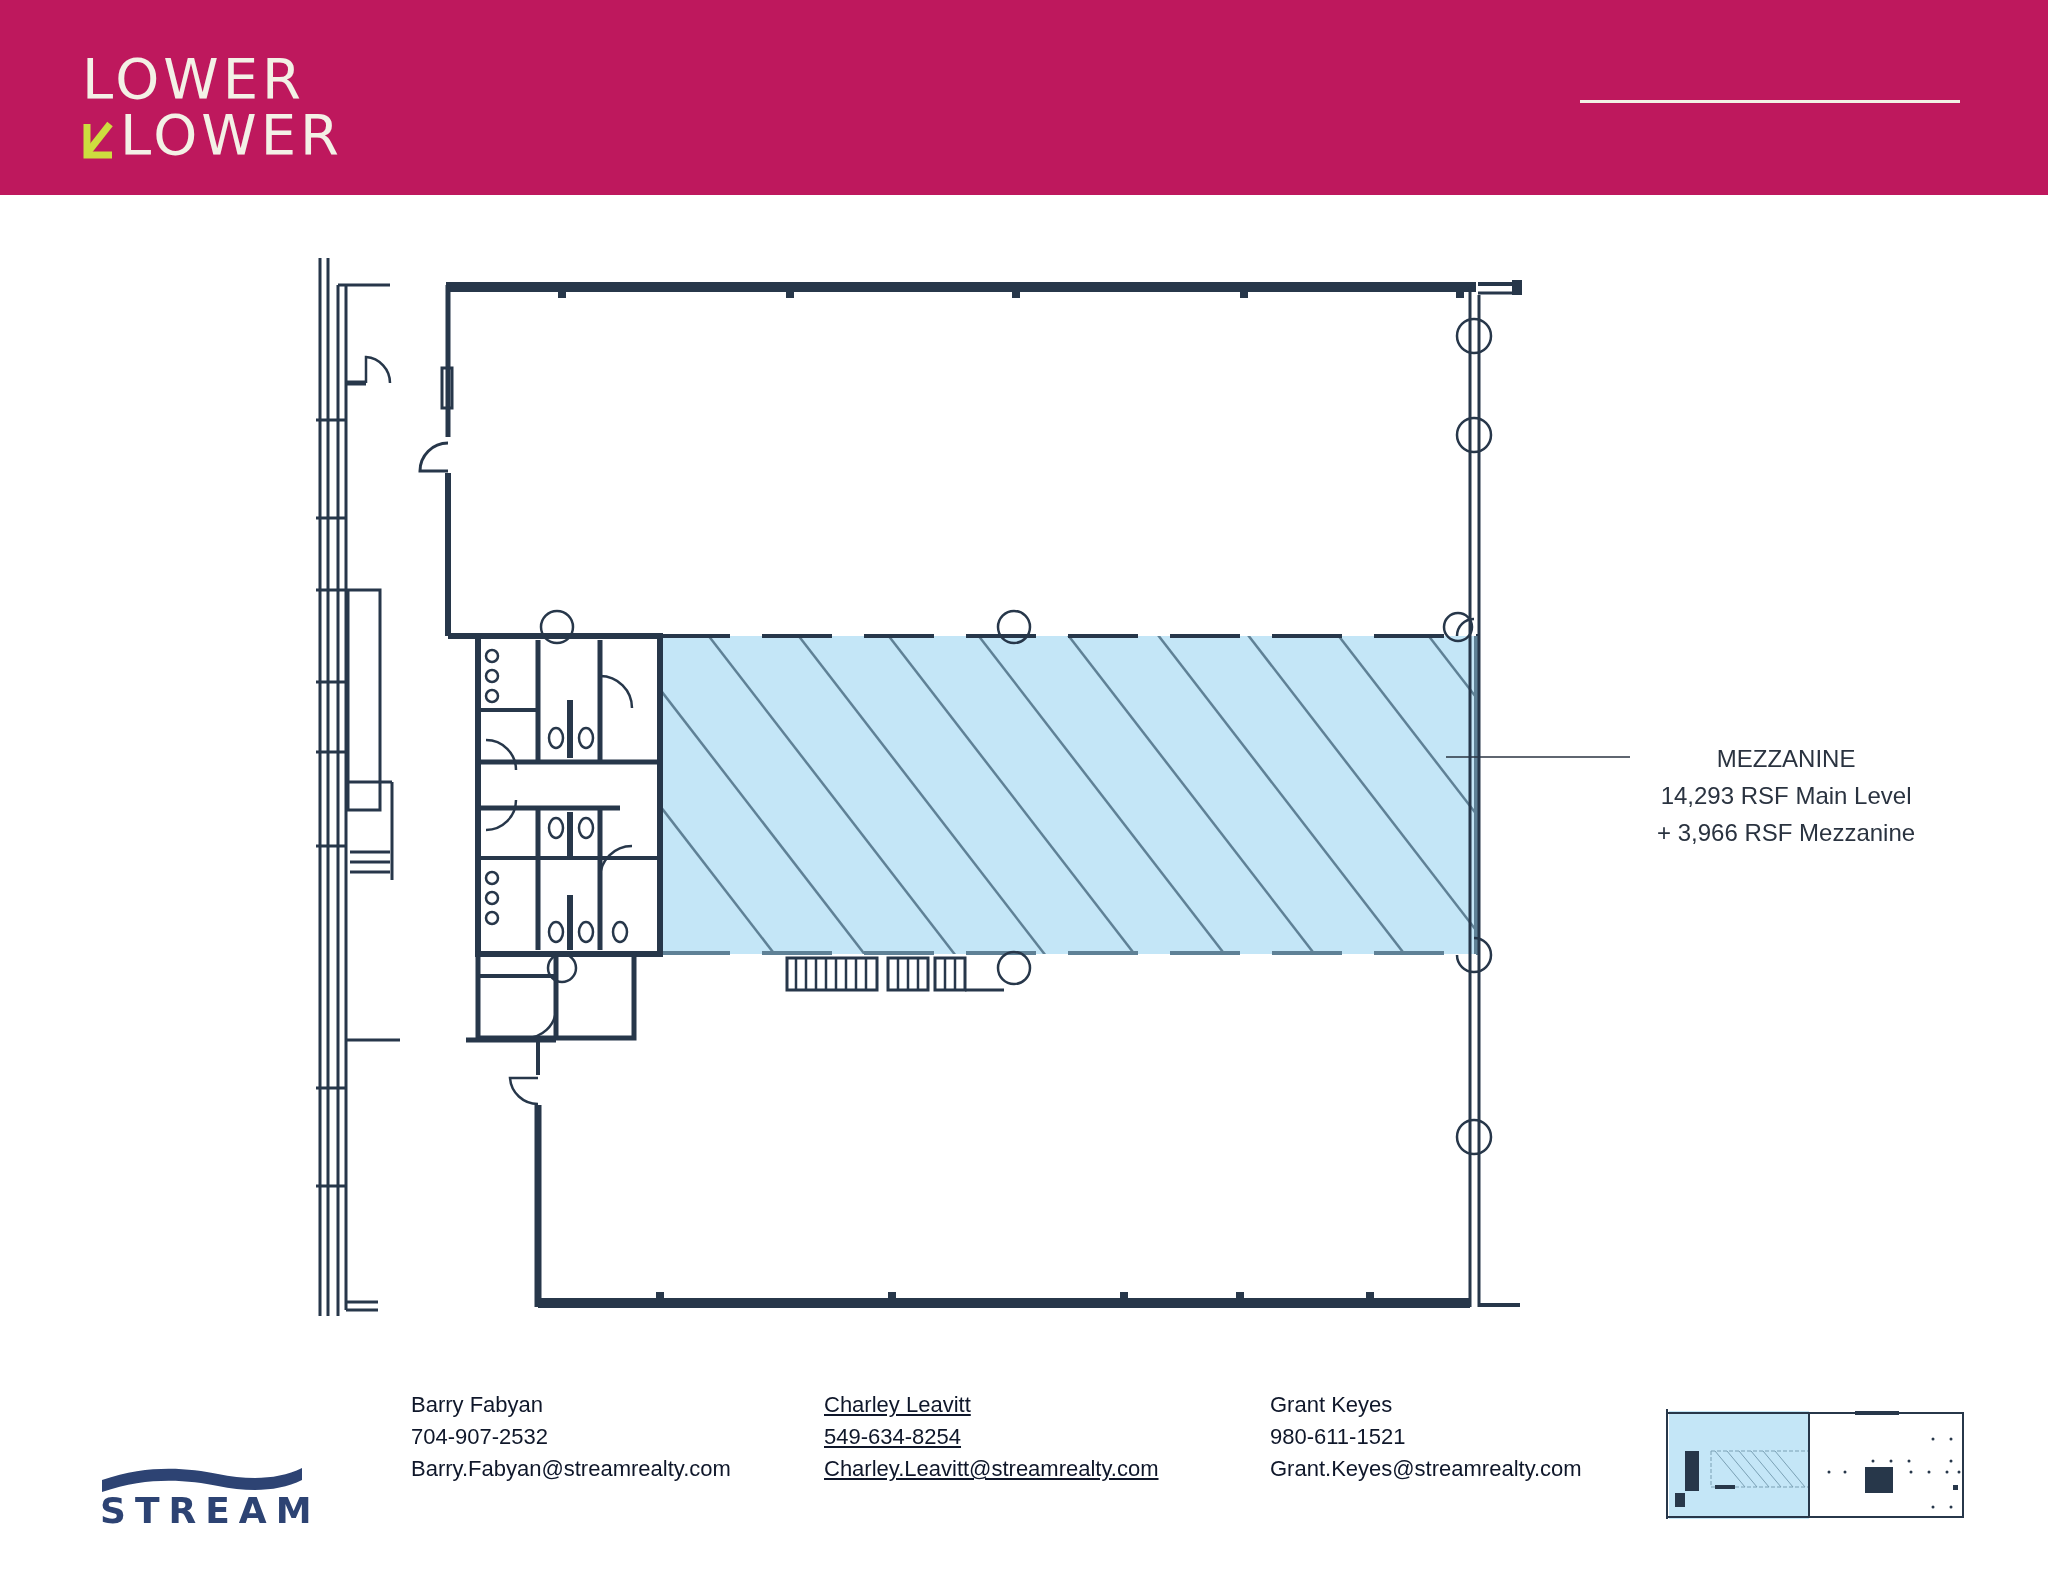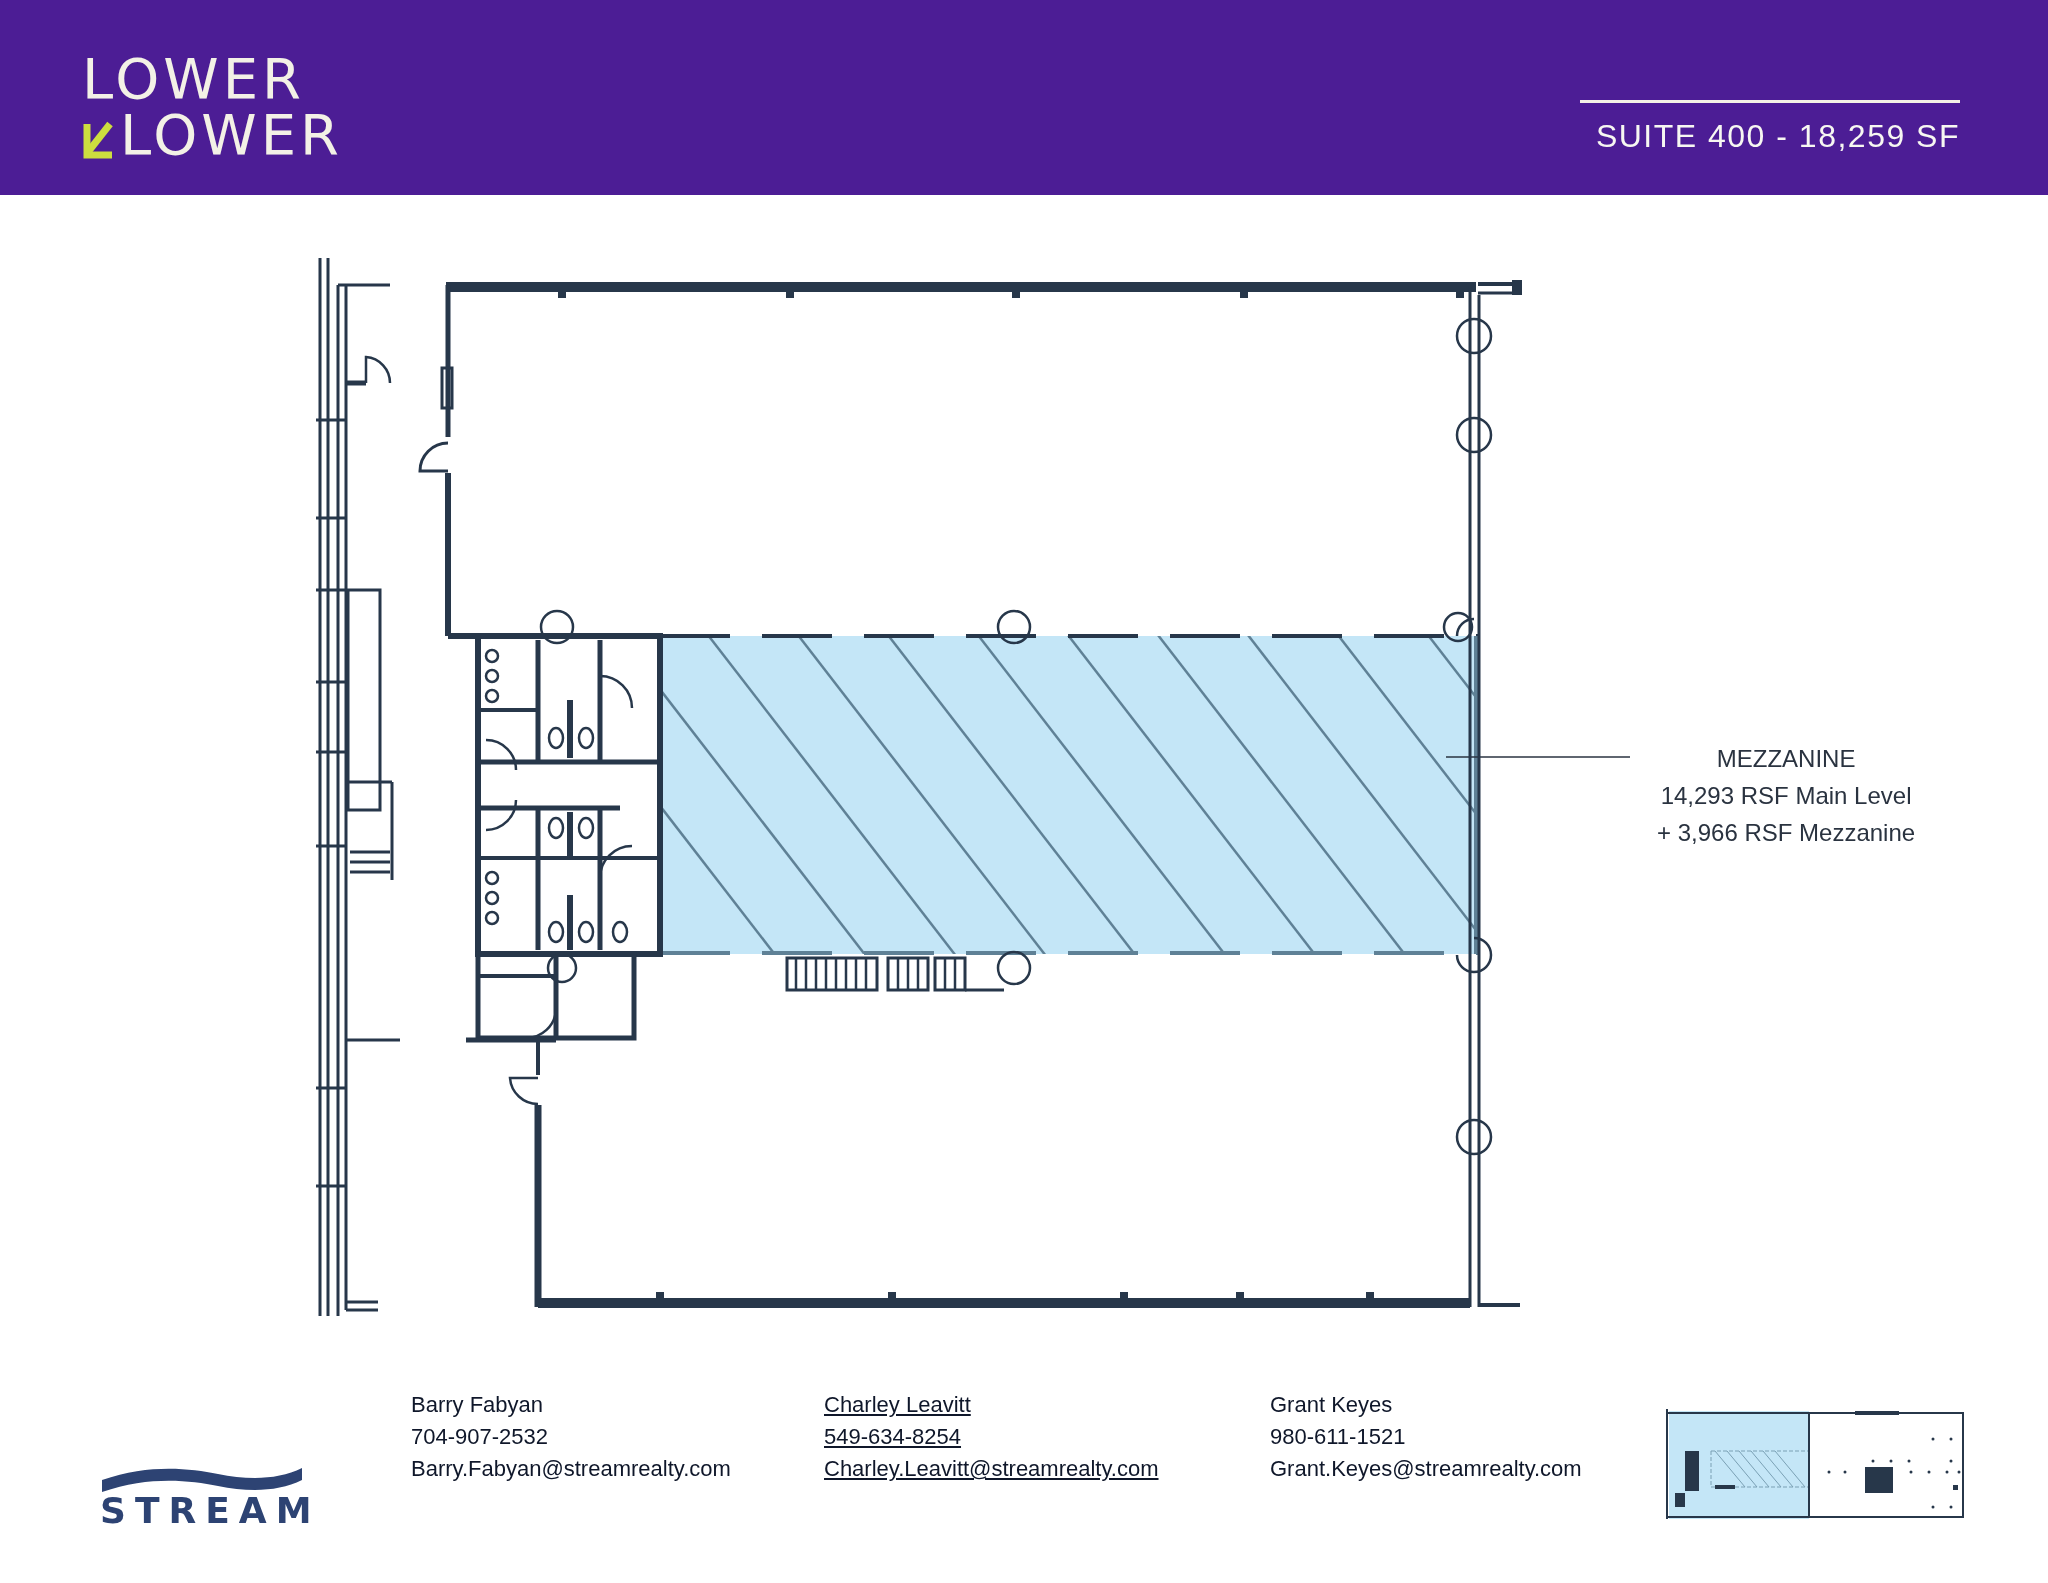--- a/index.html
+++ b/index.html
@@ -1,17 +1,17 @@
 <!DOCTYPE html>
 <html><head>
 <meta charset="utf-8">
 <style>
   html, body { margin: 0; padding: 0; background: #ffffff; }
   body { width: 2048px; height: 1583px; position: relative; overflow: hidden; font-family: "Liberation Sans", sans-serif; }
-  .header { position: absolute; left: 0; top: 0; width: 2048px; height: 195px; background: #4c1d95; }
+  .header { position: absolute; left: 0; top: 0; width: 2048px; height: 195px; background: #be185d; }
   .logo { position: absolute; left: 82px; top: 50px; color: #f3f1e6; font-family: "DejaVu Sans", sans-serif; font-size: 56px; line-height: 54px; letter-spacing: 4px; font-weight: normal; }
   .logo .row { display: flex; align-items: flex-end; height: 56px; }
   .logo .arrow { width: 34px; height: 44px; margin-right: 4px; margin-bottom: 2px; }
   .addr { position: absolute; right: 88px; top: 38px; color: #cddd3f; font-size: 40px; letter-spacing: 0.5px; text-align: right; white-space: nowrap; }
   .addr-rule { position: absolute; left: 1580px; width: 380px; top: 100px; height: 3px; background: #f3f1e6; }
   .suite { position: absolute; right: 88px; top: 118px; color: #f7f7f2; font-size: 32px; letter-spacing: 1.5px; white-space: nowrap; }
 
   .plan { position: absolute; left: 0; top: 0; width: 2048px; height: 1583px; }
 
   .mezz-label { position: absolute; left: 1657px; top: 740px; color: #2a3340; font-size: 24px; line-height: 37px; text-align: center; }
@@ -36,21 +36,20 @@
       </div>
     <div class="row">
       <svg class="arrow" viewBox="0 0 34 44">
         <polyline points="28,8 6,36" stroke="#cddd3f" stroke-width="7" fill="none"></polyline>
         <polyline points="5,8 5,39 30,39" stroke="#cddd3f" stroke-width="7" fill="none" stroke-linejoin="miter"></polyline>
       </svg>
       <span>LOWER</span>
     </div>
   </div>
   <div class="addr-rule"></div>
-  <div class="suite">SUITE 400 - 18,259 SF</div>
 </div>
 
 <svg class="plan" viewBox="0 0 2048 1583">
   <defs>
     <clipPath id="mezzClip">
         <rect x="660" y="636" width="818" height="318"></rect>
       </clipPath>
   </defs>
 
   <g>

